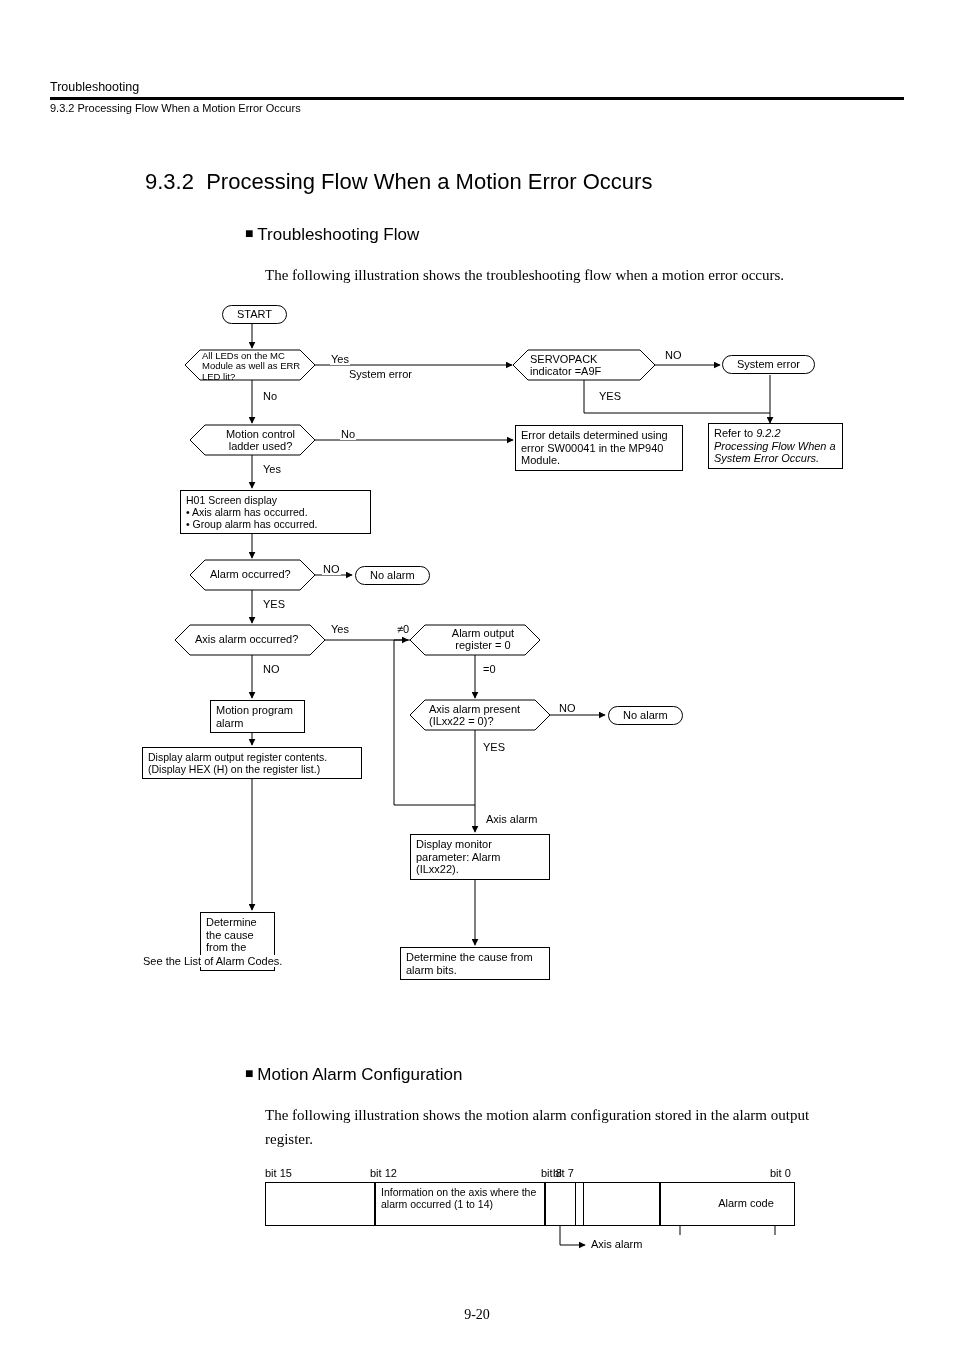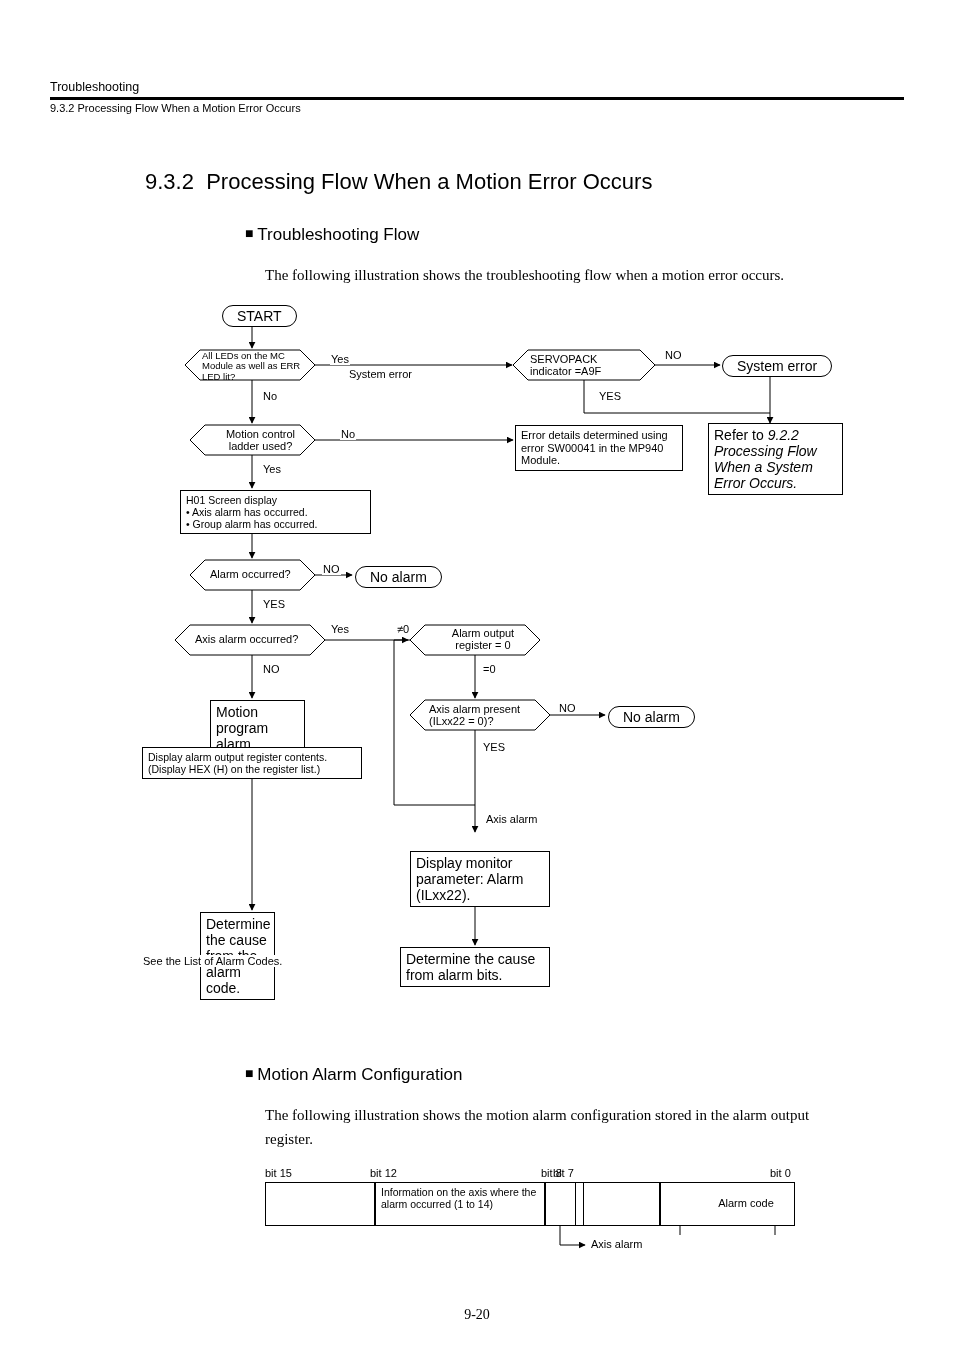--- a/index.html
+++ b/index.html
@@ -58,21 +58,21 @@
     height: 730px;
   }
   .diagram1 svg, .diagram2 svg {
     position: absolute;
     left: 0;
     top: 0;
   }
   .node {
     position: absolute;
     font-family: Arial, Helvetica, sans-serif;
-    font-size: 14px;
+    font-size: 11px;
     line-height: 1.15;
   }
   .rect {
     border: 1px solid #000;
     background: #fff;
     padding: 3px 5px;
   }
   .pill {
     border: 1px solid #000;
     border-radius: 999px;
@@ -256,21 +256,21 @@
 
     <div class="diamond-text" style="left:379px; top:398px; width:110px;">Axis alarm present (ILxx22 = 0)?</div>
     <div class="edge-lbl" style="left:508px; top:397px;">NO</div>
     <div class="edge-lbl" style="left:432px; top:436px;">YES</div>
     <div class="node pill" style="left:558px; top:401px;">No alarm</div>
 
     <div class="node rect" style="left:92px; top:442px; width:220px; font-size:10.5px;">Display alarm output register contents. (Display HEX (H) on the register list.)</div>
 
     <div class="edge-lbl" style="left:435px; top:508px;">Axis alarm</div>
 
-    <div class="node rect" style="left:360px; top:529px; width:140px;margin-top:17px;">Display monitor parameter: Alarm (ILxx22).</div>
+    <div class="node rect" style="left:360px; top:529px; width:140px;">Display monitor parameter: Alarm (ILxx22).</div>
 
     <div class="node rect" style="left:150px; top:607px; width:75px;">Determine the cause from the alarm code.</div>
     <div class="edge-lbl" style="left:92px; top:650px; font-size:11px;">See the List of Alarm Codes.</div>
 
     <div class="node rect" style="left:350px; top:642px; width:150px;">Determine the cause from alarm bits.</div>
   </div>
 
   <h3 class="sub-heading">Motion Alarm Configuration</h3>
   <p class="body-text">The following illustration shows the motion alarm configuration stored in the alarm output register.</p>
 

